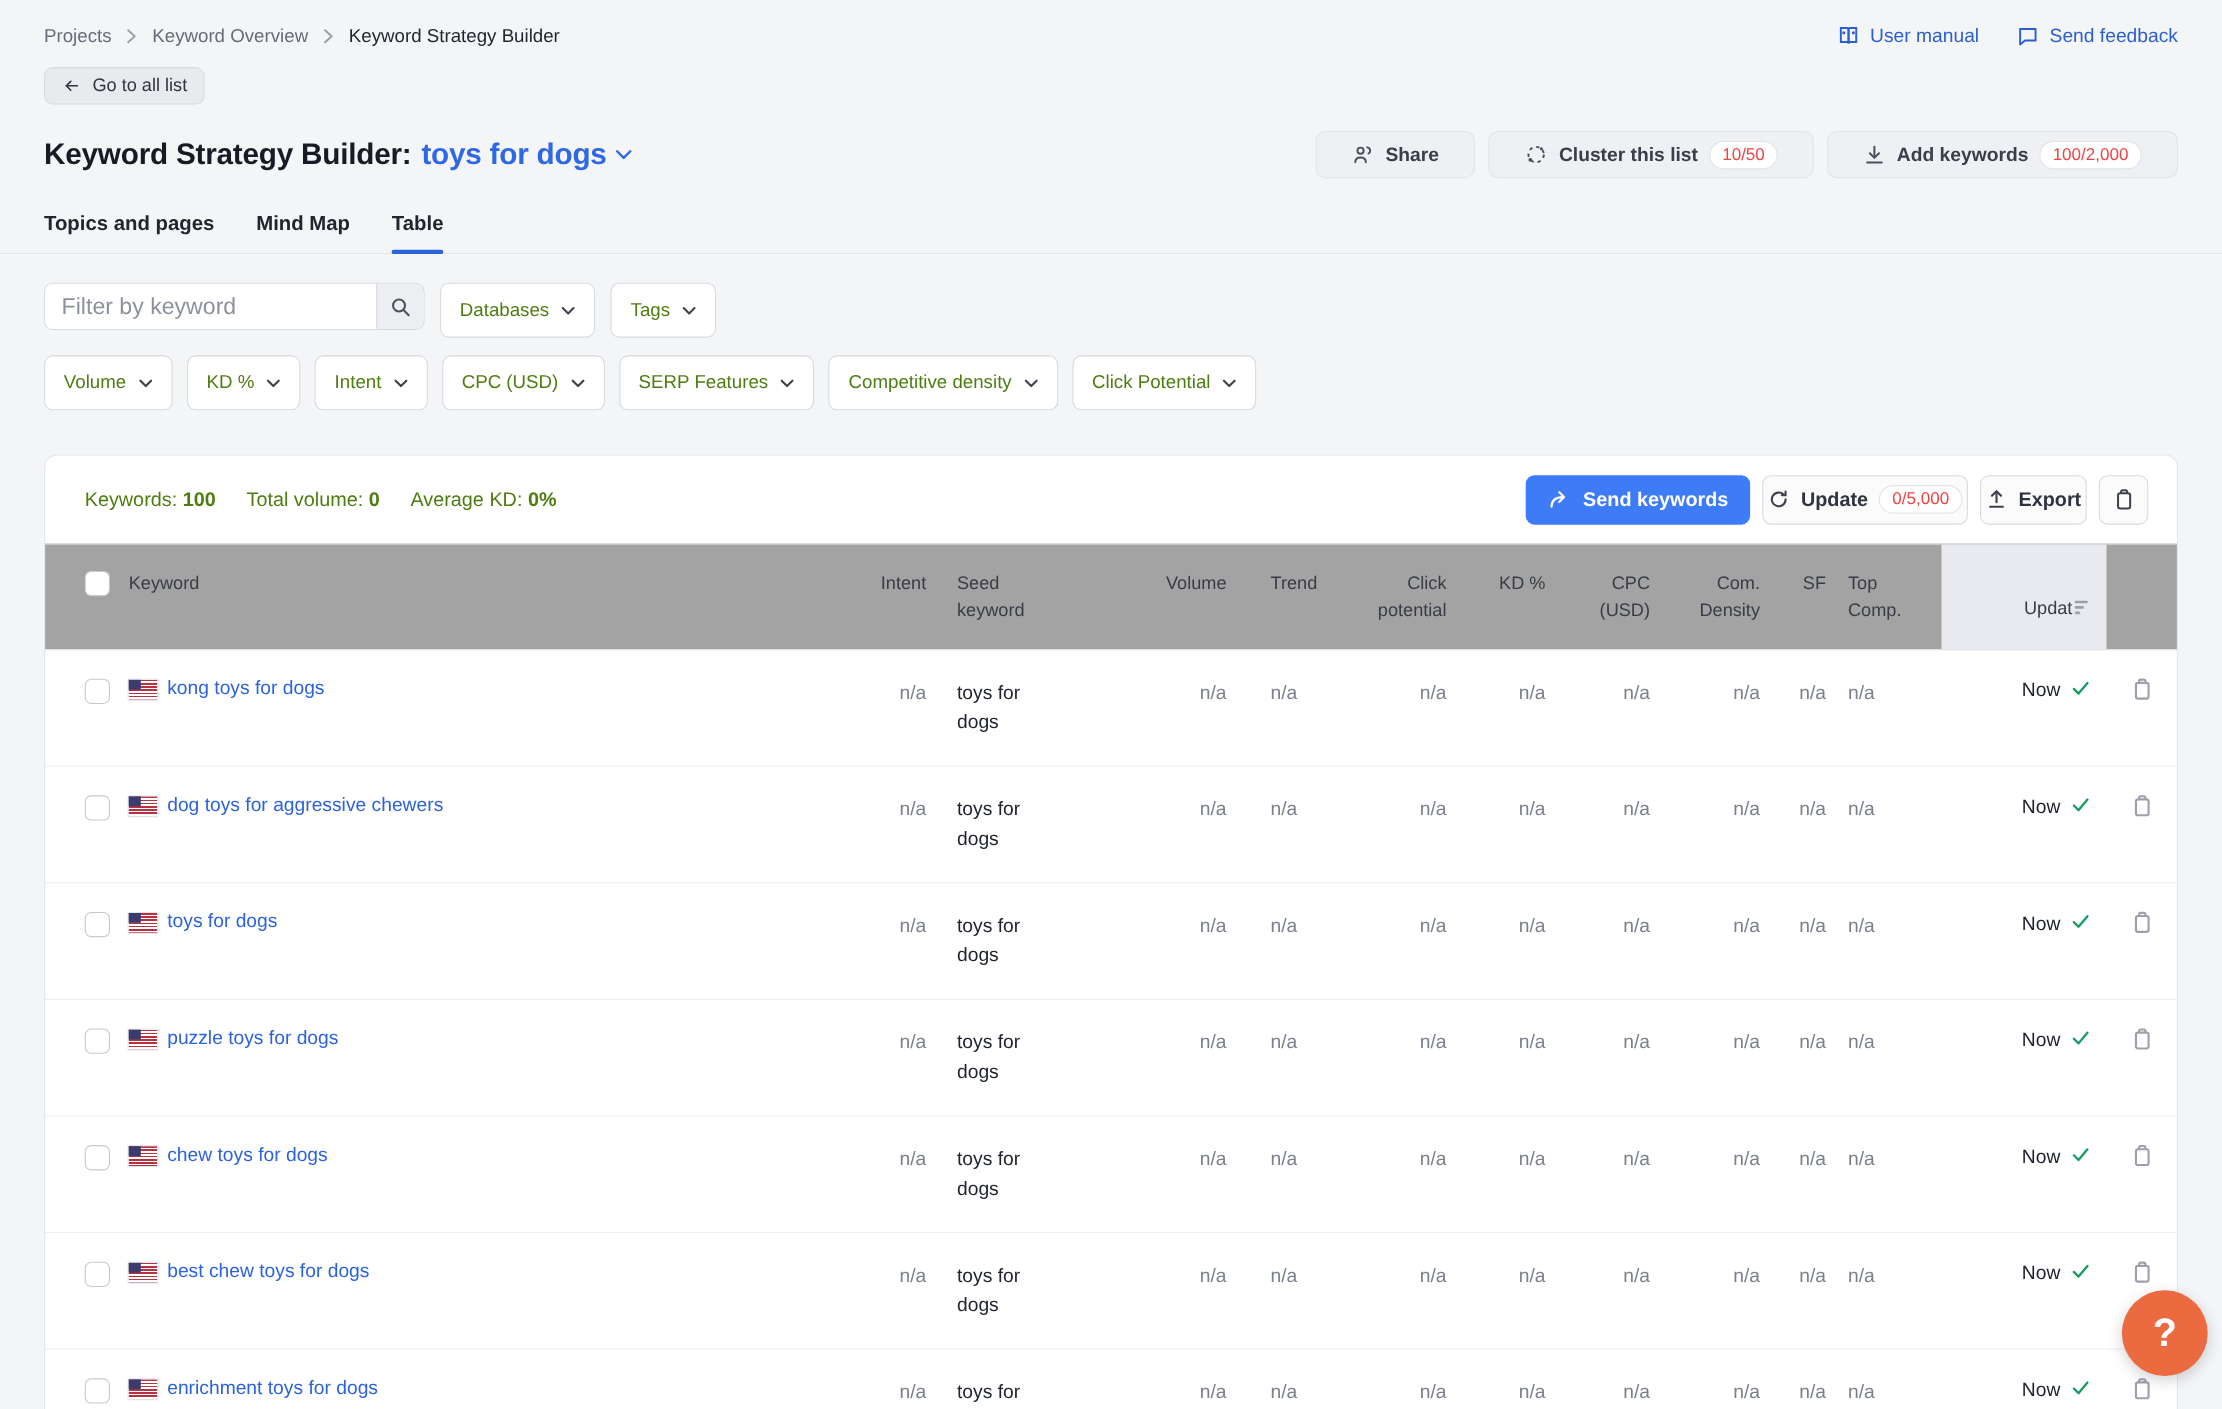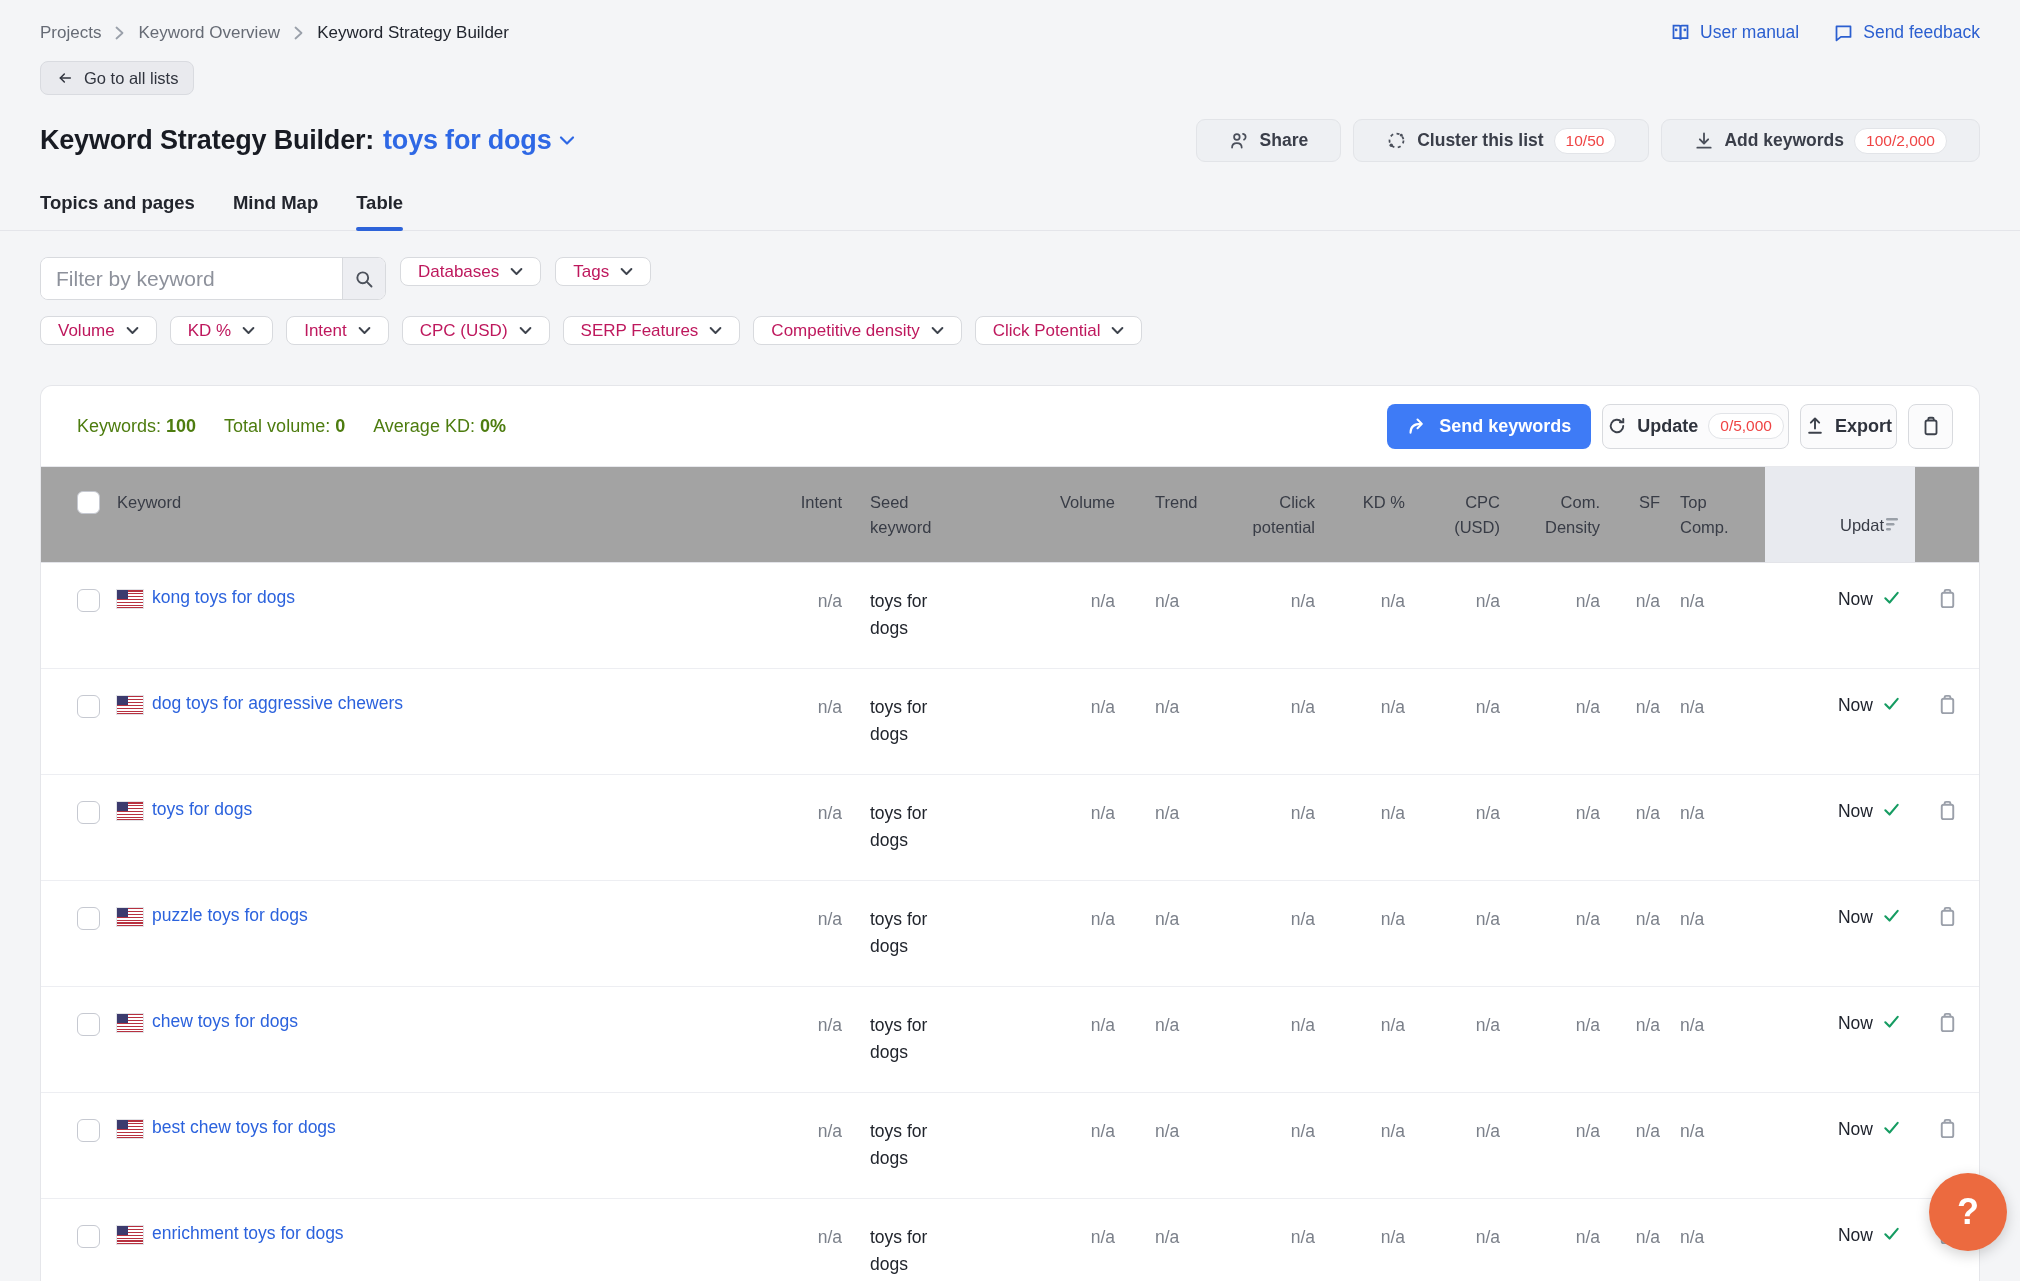--- a/index.html
+++ b/index.html
@@ -43,22 +43,22 @@
   .tab { position:relative; font-size:18.5px; font-weight:600; color:#22252d; padding-bottom:16px; cursor:pointer; }
   .tab .underline { display:none; }
   .tab.active .underline { display:block; position:absolute; left:0; right:0; bottom:-1px; height:4px; border-radius:3px; background:#2d63d9; }
 
   
   .filters-1 { margin-top:26px; display:flex; gap:14px; }
   .search-box { display:flex; width:346px; height:43px; border:1px solid #d8dade; border-radius:8px; background:#fff; overflow:hidden; }
   .search-box input { flex:1; border:none; outline:none; padding:0 15px; font-size:21px; font-family:inherit; color:#2a2e37; }
   .search-box input::placeholder { color:#8d919b; }
   .search-btn { width:47px; background:#edeef2; border:none; border-left:1px solid #d8dade; display:flex; align-items:center; justify-content:center; cursor:pointer; color:#4d525c; }
-  .pill { display:inline-flex; align-items:center; gap:11px; height:29px; padding:0 17px; background:#fff;
-    border:1px solid #d8dade; border-radius:8px; font-size:17px; color:#be185d; cursor:pointer; white-space:nowrap; }
+  .pill { display:inline-flex; align-items:center; gap:11px; height:50px; padding:0 17px; background:#fff;
+    border:1px solid #d8dade; border-radius:8px; font-size:17px; color:#4d7c0f; cursor:pointer; white-space:nowrap; }
   .pill svg { color:#3e434d; }
   .filters-2 { margin-top:16px; display:flex; gap:13px; }
 
   
   .card { margin-top:40px; background:#fff; border:1px solid #e5e6ea; border-bottom:none; border-radius:12px 12px 0 0; }
   .stats-bar { height:80px; display:flex; align-items:center; justify-content:space-between; padding:0 26px 0 36px; }
   .stats { display:flex; align-items:center; gap:28px; font-size:18px; color:#4d7c0f; }
   .stat b { font-weight:700; margin-left:5px; }
   .stats-actions { display:flex; align-items:center; gap:11px; }
   .primary-btn { display:inline-flex; align-items:center; gap:11px; height:45px; padding:0 20px; background:#3e7bf6; color:#fff;
@@ -146,21 +146,21 @@
       </span>
     </div>
   </div>
 
   <div class="back-row">
     <span class="back-btn">
       <svg width="18" height="16" viewBox="0 0 24 24" fill="none" stroke="#30343e" stroke-width="2.2" stroke-linecap="round" stroke-linejoin="round">
           <path d="M20 12H5"></path>
           <path d="M11 18l-6-6 6-6"></path>
         </svg>
-      <span>Go to all lists</span>
+      <span>Go to all list</span>
     </span>
   </div>
 
   <div class="title-row">
     <h1 class="page-title">
       <span>Keyword Strategy Builder:</span>
       <span class="list-name">
         <span>toys for dogs</span>
         <svg width="16" height="11" viewBox="0 0 16 10" fill="none" stroke="#2e68e5" stroke-width="2.2" stroke-linecap="round" stroke-linejoin="round">
             <path d="M2 2l6 6 6-6"></path>

